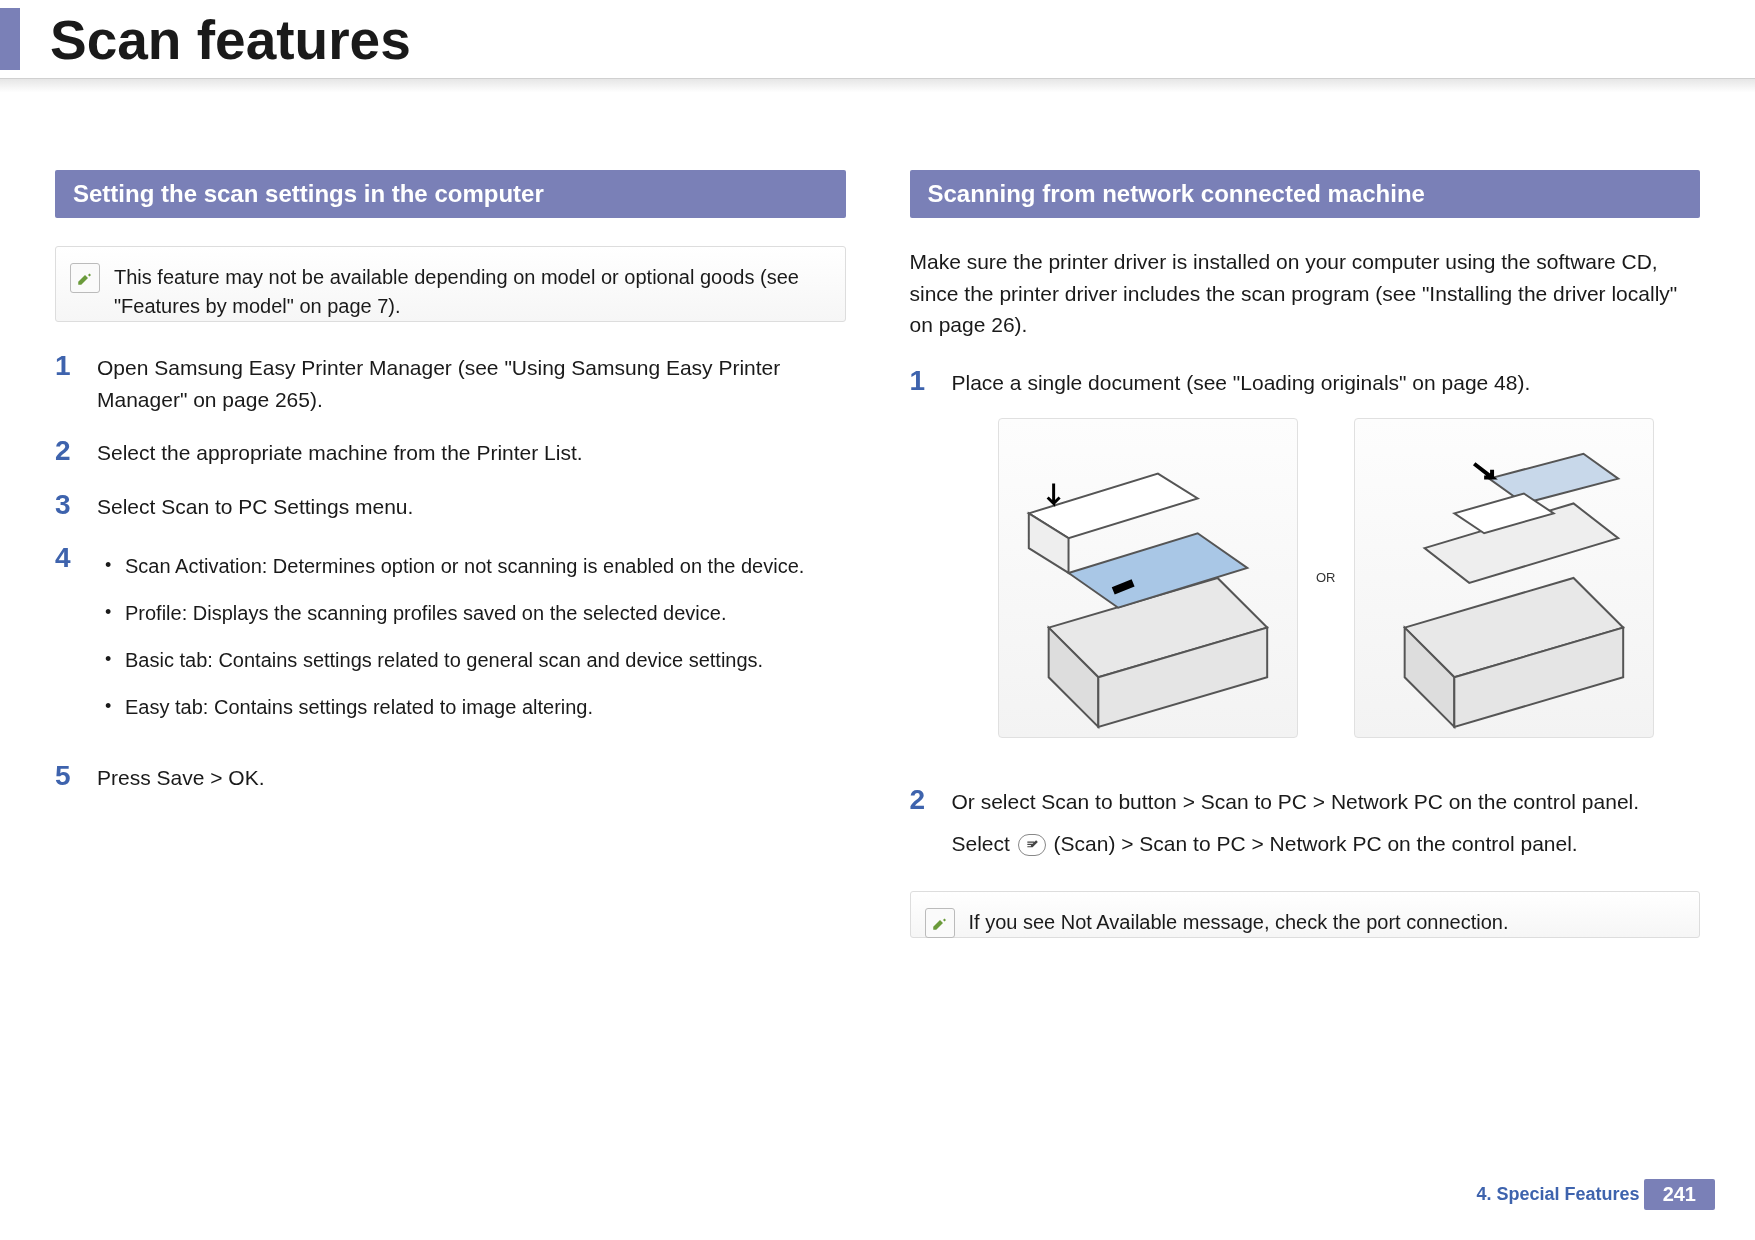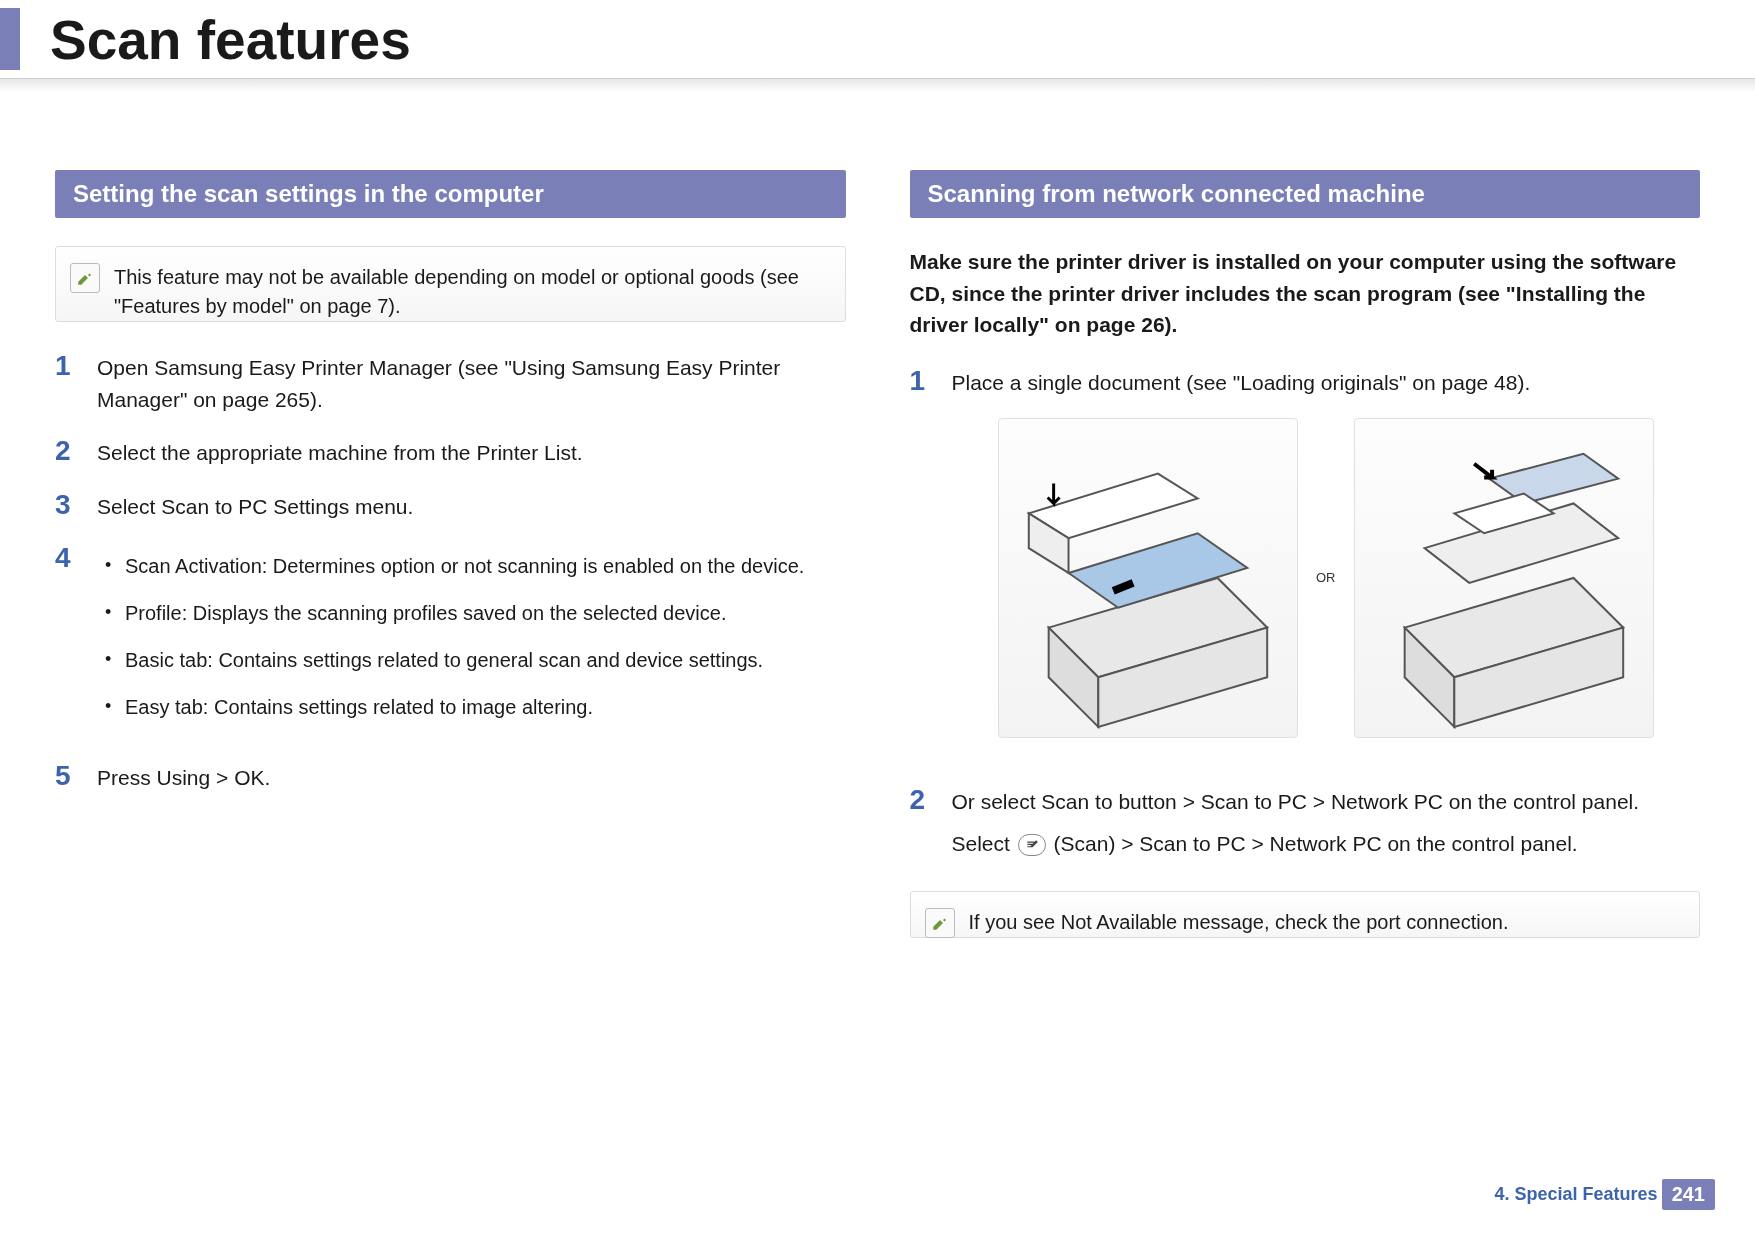--- a/index.html
+++ b/index.html
@@ -75,21 +75,20 @@
     background: #fafafa;
     display: flex;
     align-items: center;
     justify-content: center;
   }
   .note-icon svg { width: 18px; height: 18px; }
   .intro-para {
     font-size: 21px;
     line-height: 1.5;
     margin-bottom: 26px;
-    font-weight: bold;
   }
   .step {
     display: flex;
     gap: 16px;
     margin-bottom: 22px;
   }
   .step-num {
     color: #3e63ad;
     font-weight: 700;
     font-size: 28px;
@@ -166,21 +165,21 @@
   .footer-label {
     color: #3e63ad;
     font-weight: 700;
     font-size: 18px;
   }
   .footer-num {
     background: #7a80b7;
     color: #fff;
     font-weight: 700;
     font-size: 20px;
-    padding: 4px 10px;
+    padding: 4px 19px;
     border-radius: 2px;
   }
 </style>
 </head>
 <body>
 
 <div class="page-title">Scan features</div>
 <div class="title-rule"></div>
 
 <div class="columns">
@@ -226,21 +225,21 @@
           <li><b>Profile:</b><span> Displays the scanning profiles saved on the selected device.</span></li>
           <li><b>Basic</b><span> tab</span><b>:</b><span>  Contains settings related to general scan and device settings.</span></li>
           <li><b>Easy</b><span> tab</span><b>:</b><span>  Contains settings related to image altering.</span></li>
         </ul>
       </div>
     </div>
 
     <div class="step">
       <div class="step-num">5</div>
       <div class="step-body">
-        <span>Press </span><b>Using</b><span> &gt; </span><b>OK</b><span>.</span>
+        <span>Press </span><b>Save</b><span> &gt; </span><b>OK</b><span>.</span>
       </div>
     </div>
   </div>
 
   <div class="col">
     <div class="section-bar">Scanning from network connected machine</div>
 
     <p class="intro-para">Make sure the printer driver is installed on your computer using the software CD, since the printer driver includes the scan program (see "Installing the driver locally" on page 26).</p>
 
     <div class="step">

